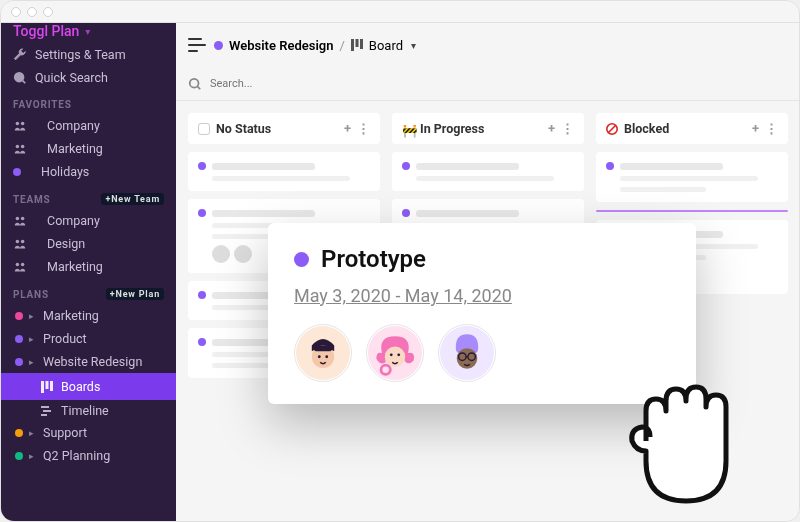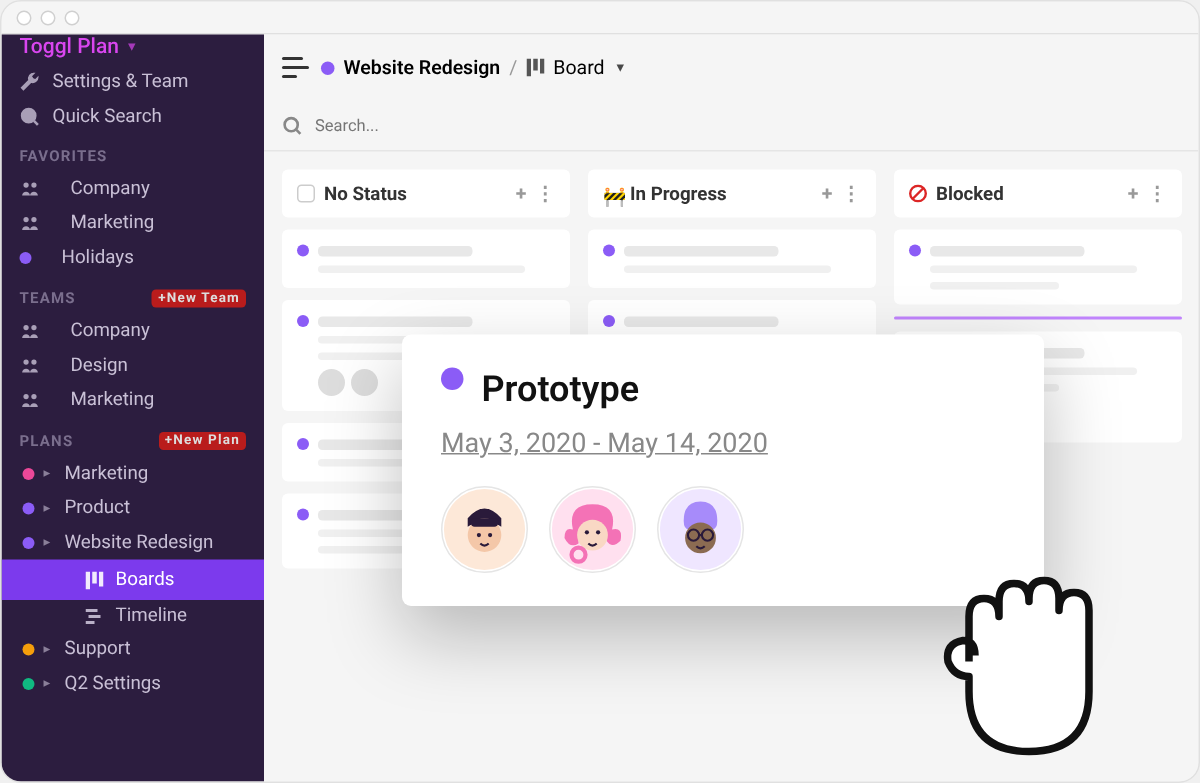--- a/index.html
+++ b/index.html
@@ -7,27 +7,27 @@
 .window-frame { width: 100%; height: 100%; display: flex; flex-direction: column; }
 .titlebar { height: 22px; background: #f5f5f5; display: flex; align-items: center; padding: 0 10px; gap: 6px; border-bottom: 1px solid #e0e0e0; }
 .traffic-light { width: 10px; height: 10px; border-radius: 50%; border: 1px solid #d0d0d0; background: #fff; }
 .app { flex: 1; display: flex; min-height: 0; }
 .sidebar { width: 175px; background: #2c1d3f; color: #c9c0d6; display: flex; flex-direction: column; font-size: 12.5px; overflow: hidden; }
 .side-top { padding: 0 12px 4px; display: flex; align-items: center; font-size: 14px; font-weight: 500; color: #d946ef; cursor: pointer; }
 .side-top .chev { margin-left: 6px; font-size: 10px; opacity: .7; }
 .side-row { display: flex; align-items: center; padding: 4px 12px; gap: 8px; cursor: pointer; }
 .side-row .ico { width: 14px; height: 14px; display: flex; align-items: center; justify-content: center; opacity: .8; fill: #c9c0d6; stroke: #c9c0d6; }
 .side-section { padding: 10px 12px 4px; font-size: 10px; letter-spacing: .08em; color: #7a6e8d; font-weight: 700; display: flex; align-items: center; justify-content: space-between; }
-.badge-btn { font-size: 9px; background: #b91c1c; color: #ddd; border-radius: 3px; padding: 1px 4px; cursor: pointer; }
+.badge-btn { font-size: 9px; background: #0f172a; color: #ddd; border-radius: 3px; padding: 1px 4px; cursor: pointer; }
 .fav-row, .team-row, .plan-row { display: flex; align-items: center; padding: 4px 12px; gap: 20px; cursor: pointer; font-size: 12.5px; }
 .dot { width: 8px; height: 8px; border-radius: 50%; flex-shrink: 0; }
 .fav-row .ico, .team-row .ico { width: 14px; height: 14px; opacity: .8; fill: #c9c0d6; }
 .plan-row { padding-left: 14px; gap: 6px; }
 .plan-row .caret { font-size: 9px; opacity: .6; width: 8px; }
-.plan-sub { padding-left: 56px; display: flex; align-items: center; gap: 8px; padding-top: 3px; padding-bottom: 3px; font-size: 12.5px; cursor: pointer; }
+.plan-sub { padding-left: 40px; display: flex; align-items: center; gap: 8px; padding-top: 3px; padding-bottom: 3px; font-size: 12.5px; cursor: pointer; }
 .plan-sub.active { background: #7c3aed; color: #fff; padding-top: 6px; padding-bottom: 6px; }
 .plan-sub .subico { width: 12px; height: 12px; opacity: .9; fill: currentColor; }
 .main { flex: 1; background: #f5f5f5; display: flex; flex-direction: column; min-width: 0; }
 .topbar { height: 44px; display: flex; align-items: center; padding: 0 12px; gap: 8px; font-size: 13px; }
 .topbar .ham { width: 18px; height: 14px; display: flex; flex-direction: column; justify-content: space-between; cursor: pointer; }
 .topbar .ham span { height: 2px; background: #333; border-radius: 1px; }
 .topbar .ham span:nth-child(1){width:14px}
 .topbar .ham span:nth-child(2){width:18px}
 .topbar .ham span:nth-child(3){width:10px}
 .crumb { display: flex; align-items: center; gap: 6px; }
@@ -45,21 +45,21 @@
 .col-head .plus, .col-head .more { color: #999; cursor: pointer; font-size: 13px; }
 .card { background: #fff; border-radius: 4px; padding: 10px; display: flex; flex-direction: column; gap: 6px; }
 .card-line1 { display:flex; align-items:center; gap:6px; }
 .card-line1 .d1 { width:8px; height:8px; border-radius:50%; background:#8b5cf6; }
 .card-line1 .t1 { height:7px; background:#e8e8e8; border-radius:3px; width:60%; }
 .card-line2 { height:5px; background:#f0f0f0; border-radius:3px; width:80%; margin-left:14px; }
 .card-line3 { height:5px; background:#f0f0f0; border-radius:3px; width:50%; margin-left:14px; }
 .card .avs { display:flex; gap:4px; margin-left:14px; }
 .card .av { width:18px; height:18px; border-radius:50%; background:#ddd; }
 .popup-card { position: absolute; left: 92px; top: 122px; width: 428px; background: #fff; border-radius: 6px; box-shadow: 0 20px 50px rgba(0,0,0,0.25); padding: 22px 26px; z-index: 10; display:flex; flex-direction:column; gap: 12px; }
-.popup-title-row { display:flex; align-items:flex-start; gap: 12px; }
+.popup-title-row { display:flex; align-items:center; gap: 12px; }
 .popup-dot { width: 15px; height: 15px; border-radius: 50%; background: #8b5cf6; }
 .popup-title { font-size: 24px; font-weight: 600; color: #111; }
 .popup-dates { font-size: 18px; color: #888; text-decoration: underline; }
 .popup-avs { display: flex; gap: 14px; margin-top: 6px; }
 .pav { width: 58px; height: 58px; border-radius: 50%; border: 1px solid #e5e5e5; display:flex; align-items:center; justify-content:center; overflow:hidden; }
 .hand { position:absolute; left: 430px; top: 250px; width: 160px; height: 180px; z-index: 11; pointer-events:none; }
 </style>
 </head>
 <body>
 
@@ -180,21 +180,21 @@
         <span>Timeline</span>
       </div>
       <div class="plan-row">
         <span class="dot" style="background:#f59e0b"></span>
         <span class="caret">▸</span>
         <span>Support</span>
       </div>
       <div class="plan-row">
         <span class="dot" style="background:#10b981"></span>
         <span class="caret">▸</span>
-        <span>Q2 Settings</span>
+        <span>Q2 Planning</span>
       </div>
 
     </nav>
 
     <div class="main">
       <div class="topbar">
         <div class="ham">
             <span></span>
             <span></span>
             <span></span>

